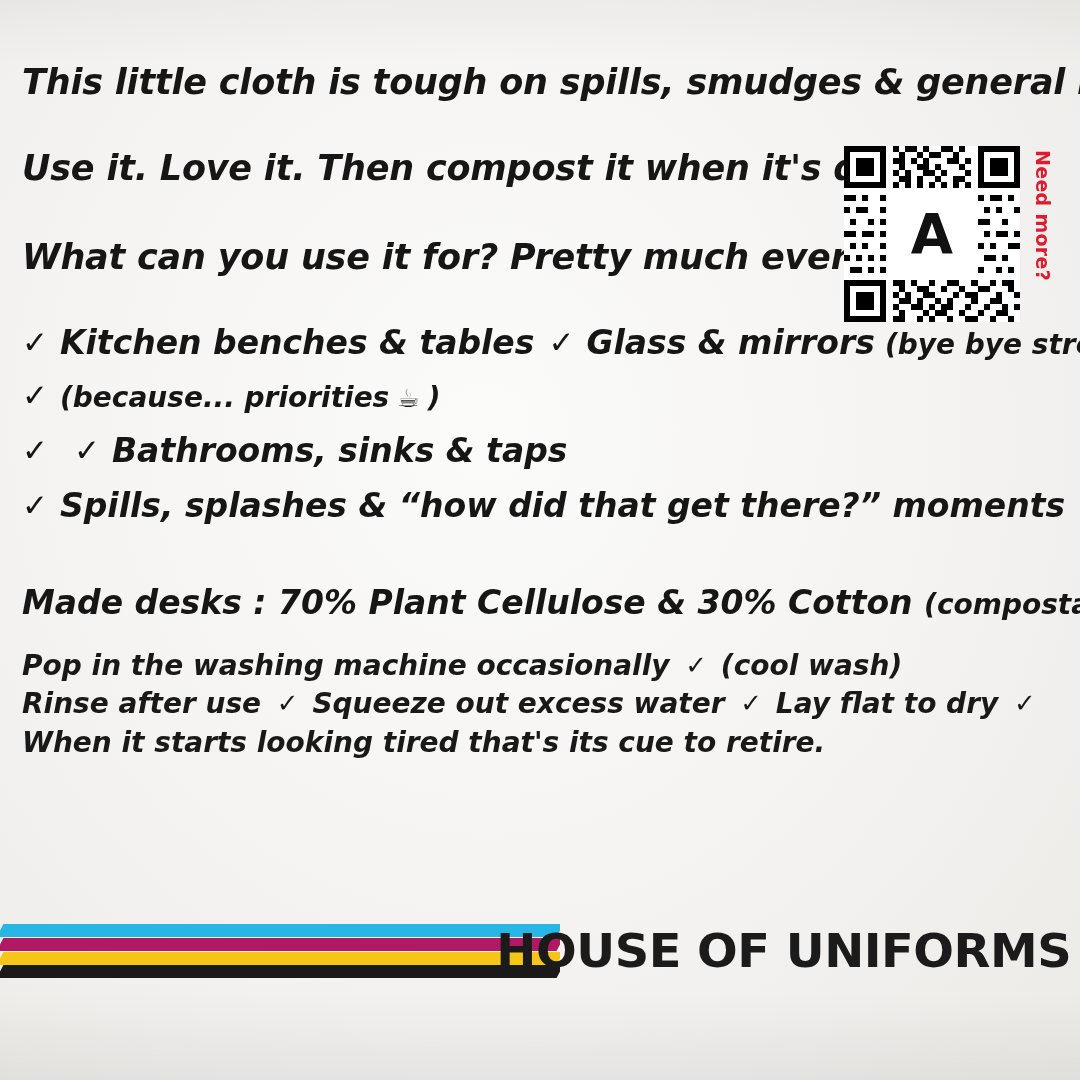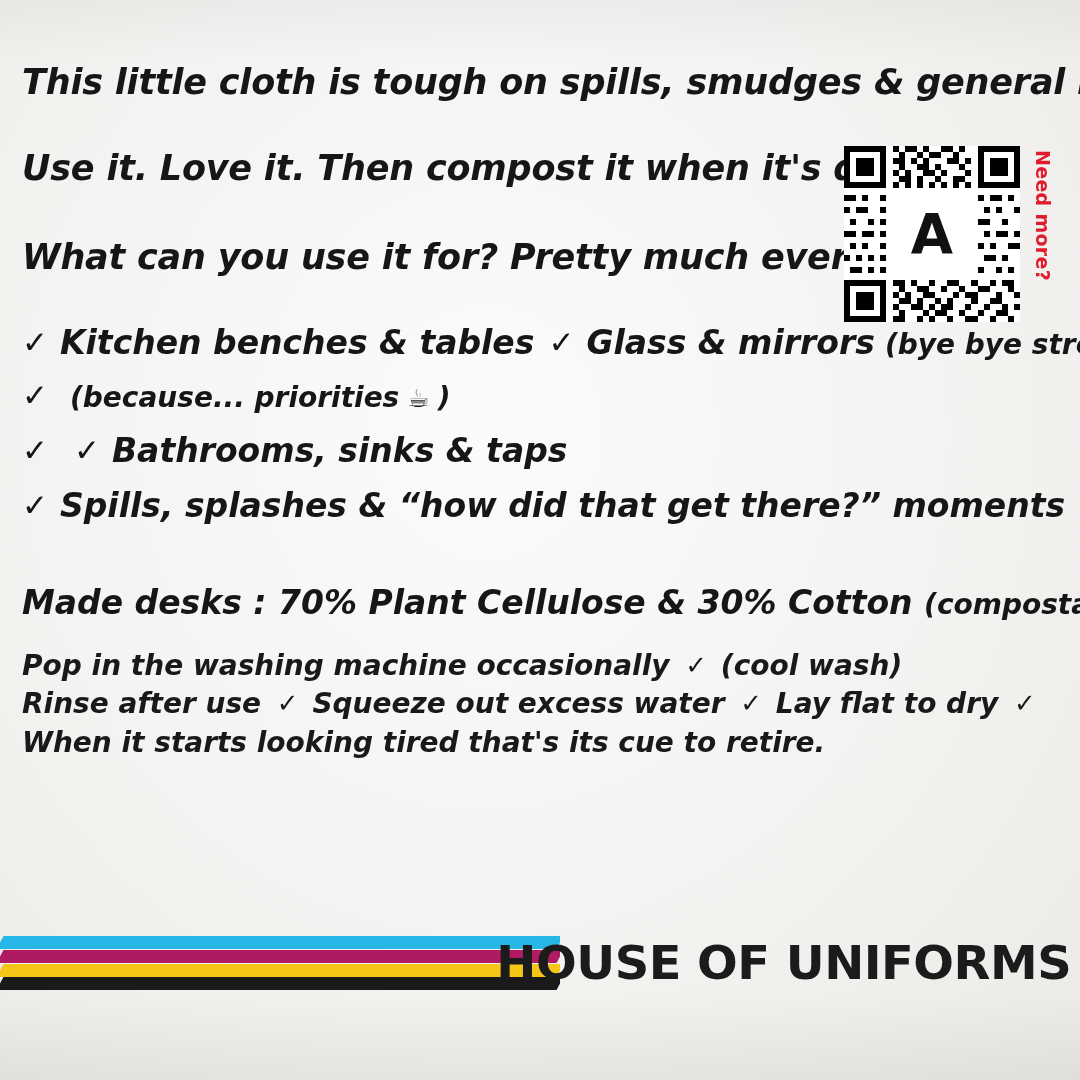--- a/index.html
+++ b/index.html
@@ -147,21 +147,21 @@
     writing-mode: vertical-rl;
     text-orientation: mixed;
     white-space: nowrap;
   }
 
   
   .footer {
     position: absolute;
     left: 0;
     right: 0;
-    bottom: 82px;
+    bottom: 94px;
     height: 70px;
   }
   .stripes {
     position: absolute;
     left: 0;
     bottom: 8px;
     width: 560px;
     height: 56px;
     overflow: hidden;
   }
@@ -206,21 +206,21 @@
       <li class="use-row">
         <span class="tick">✓</span>
         <span>Kitchen benches &amp; tables</span>
         <span class="tick mid">✓</span>
         <span>Glass &amp; mirrors</span>
         <span class="small-note" style="margin-left:10px">(bye bye streaks)</span>
       </li>
 
       <li class="use-row">
         <span class="tick">✓</span>
-        <span class="small-note" style="margin-left:10px">(because... priorities</span>
+        <span class="small-note" style="margin-left:0">(because... priorities</span>
         <span class="coffee-emoji" style="margin-left:8px">☕</span>
         <span class="small-note" style="margin-left:8px">)</span>
       </li>
 
       <li class="use-row">
         <span class="tick">✓</span>
         <span class="tick mid">✓</span>
         <span>Bathrooms, sinks &amp; taps</span>
       </li>
 

